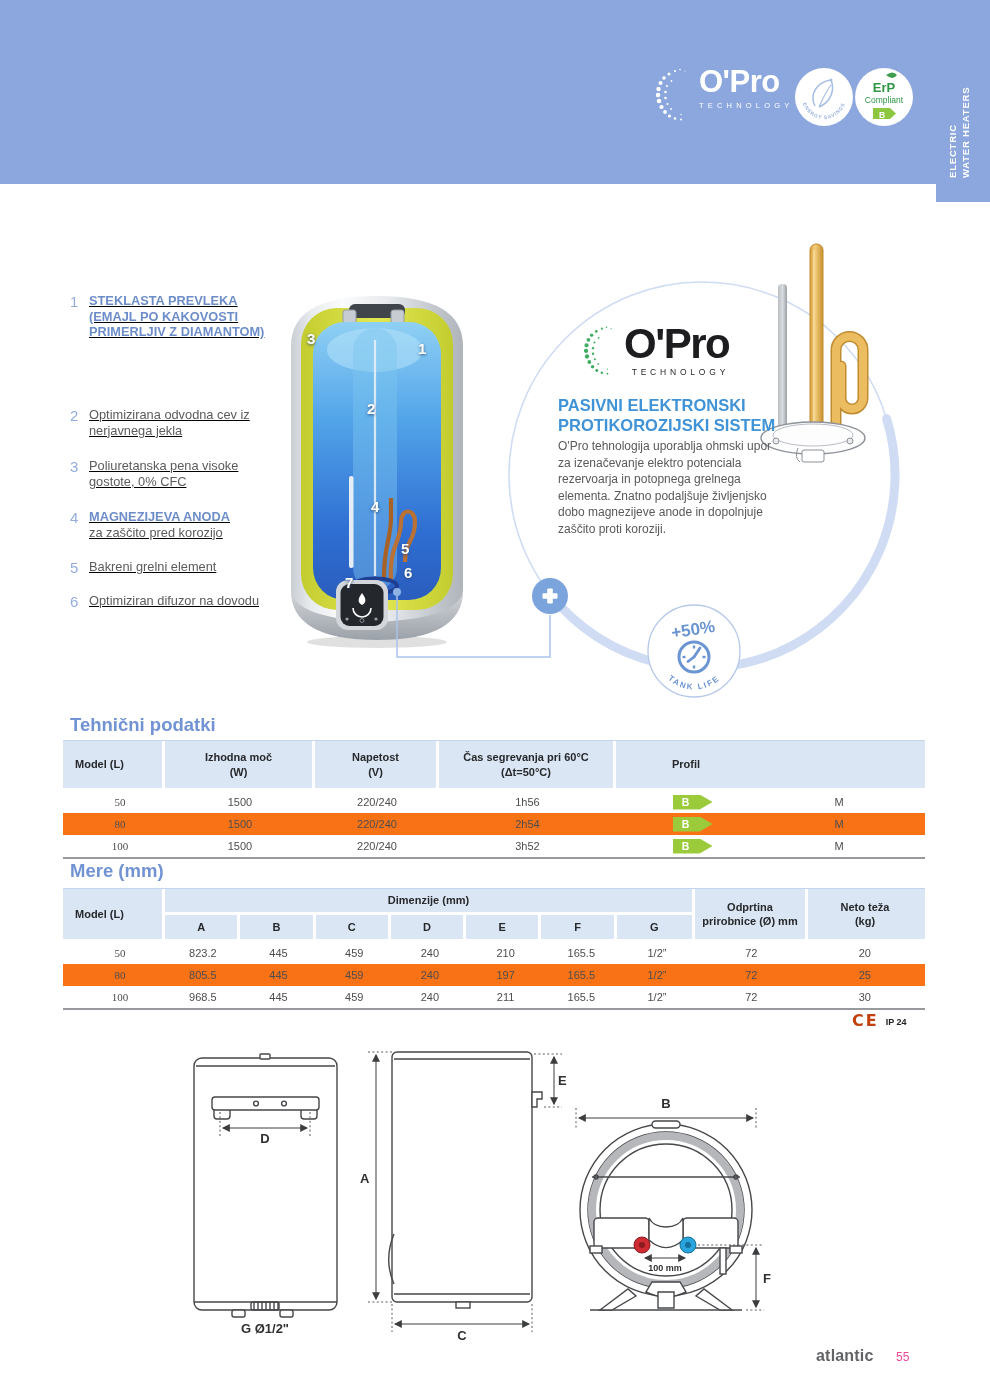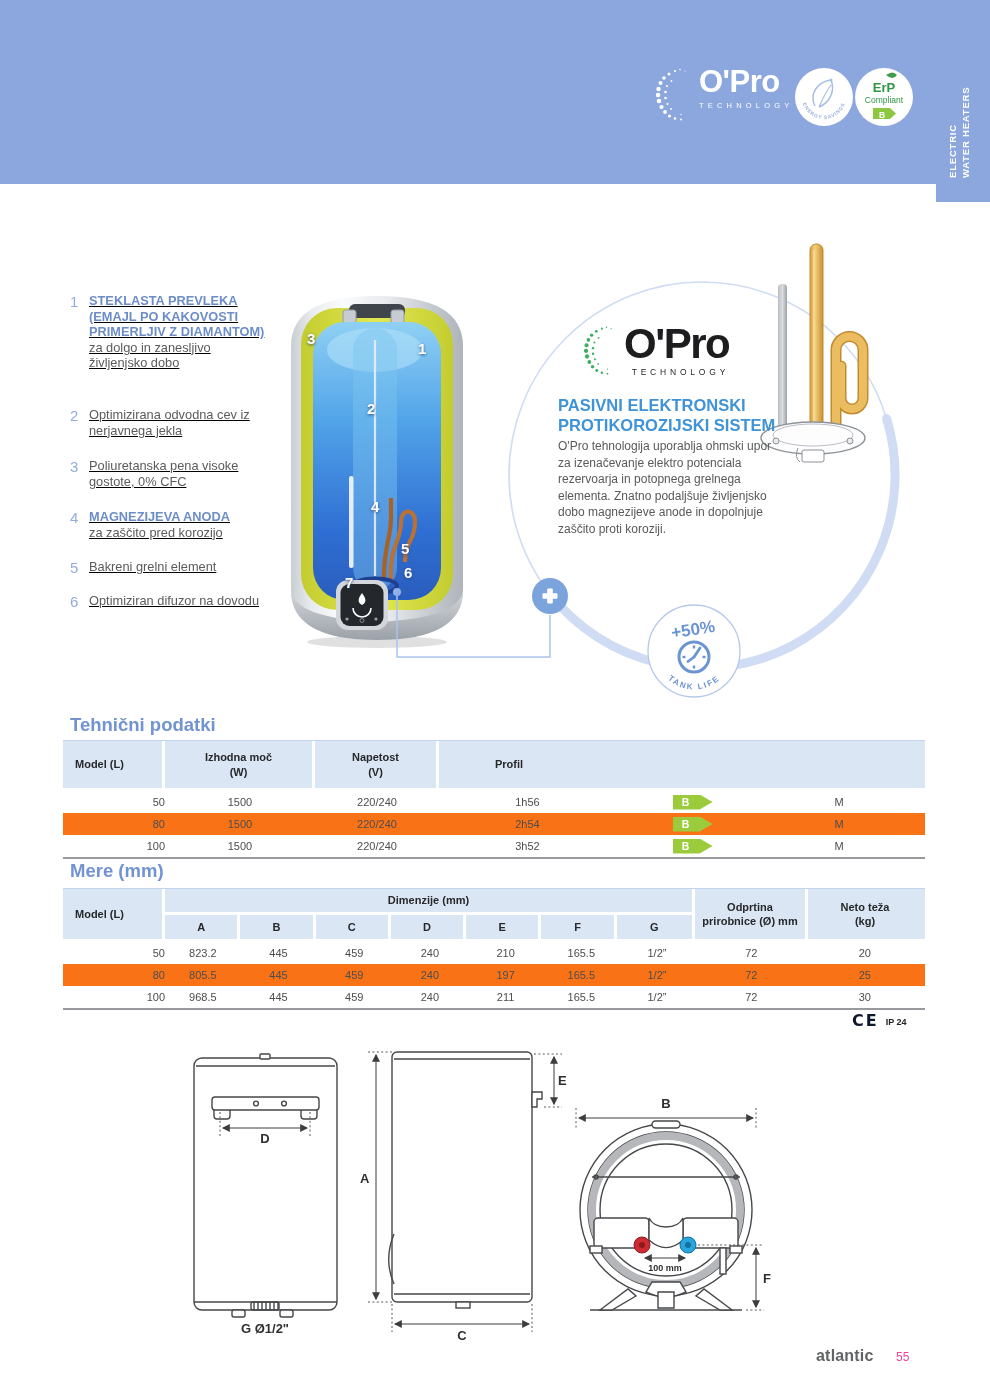--- a/index.html
+++ b/index.html
@@ -60,42 +60,42 @@
   .thead { display:flex; background:#dbe6f5; border-top:1px solid #c3d4ee; box-sizing:border-box; }
   .th { display:flex; align-items:center; justify-content:center; text-align:center;
         font-size:11px; font-weight:bold; color:#26282a; white-space:pre-line; line-height:1.3;
         border-right:3px solid #fff; box-sizing:border-box; }
   .th:last-child, .noborder { border-right:none !important; }
   .th.left { justify-content:flex-start; text-align:left; padding-left:12px; }
   .tbody { margin-top:3px; }
   .tr { display:flex; align-items:center; height:22px; font-size:11px; color:#4c4d4f; }
   .tr.alt { background:#f97316; }
   .td { text-align:center; }
-  .td.left { text-align:right; padding-left:12px; box-sizing:border-box; }
+  .td.left { text-align:center; padding-left:12px; box-sizing:border-box;font-family:Liberation Serif, serif; }
 
   .c-model{width:102px;} .c-power{width:150px;} .c-volt{width:124px;}
   .c-time{width:177px;} .c-erp{width:153px;} .c-prof{width:140px;}
   .t1 .th { height:47px; }
 
   .d-model{width:102px;} .d-flange{width:113px;} .d-weight{width:114px;}
   .dcol{width:75.7px;}
   .t2-dims { width:530px; border-right:3px solid #fff; box-sizing:border-box; display:flex; flex-direction:column; }
   .t2-dims-title { height:23px; line-height:23px; text-align:center; font-size:11px; font-weight:bold;
                    color:#26282a; border-bottom:3px solid #fff; box-sizing:content-box; }
   .t2-dims-cols { display:flex; height:24px; }
   .t2-dims-cols .th { height:24px; }
   .t2 .th.tall { height:50px; }
 
   .erp-tag { display:flex; align-items:center; justify-content:center; width:40px; height:15px;
              margin:0 auto; background:#9bcb3a; color:#fff; font-size:10.5px; font-weight:bold;
              padding-right:14px; box-sizing:border-box;
              clip-path:polygon(0 0,68% 0,100% 50%,68% 100%,0 100%); }
 
   .ce-row { position:absolute; left:852px; top:1011px; display:flex; align-items:center; }
-  .ce-mark { font-size:16px; font-weight:bold; color:#0f172a; letter-spacing:2px; font-family:"DejaVu Sans",sans-serif; }
+  .ce-mark { font-size:16px; font-weight:bold; color:#c2410c; letter-spacing:2px; font-family:"DejaVu Sans",sans-serif; }
   .ip-rating { font-size:9px; font-weight:bold; color:#212224; margin-left:7px; margin-top:3px; }
 
   
   .drawing { position:absolute; }
   .dln { stroke:#46474a; stroke-width:1.4; fill:none; }
   .dlnf { stroke:#46474a; stroke-width:1.4; fill:#fff; }
   .dim { stroke:#3c3d3f; stroke-width:1; fill:none; }
   .dot { stroke:#46474a; stroke-width:.9; stroke-dasharray:2 2.4; fill:none; }
   .dlabel { font-family:"Liberation Sans",sans-serif; font-size:13px; font-weight:bold; fill:#2e2f31; }
   .dlabel-sm { font-family:"Liberation Sans",sans-serif; font-size:9px; font-weight:bold; fill:#2e2f31; }
@@ -216,21 +216,20 @@
   <div class="side-tab-text">
     <span>ELECTRIC</span>
     <span>WATER HEATERS</span>
   </div>
 
   <section class="features">
     <div class="feature" style="top:0">
       <span class="fnum">1</span>
       <div class="fbody">
         <div class="ftitle">STEKLASTA PREVLEKA (EMAJL PO KAKOVOSTI PRIMERLJIV Z DIAMANTOM)</div>
-        <div class="ftext">za dolgo in zanesljivo življenjsko dobo</div>
       </div>
     </div>
     <div class="feature" style="top:114px">
       <span class="fnum">2</span>
       <div class="fbody">
           <div class="ftext">Optimizirana odvodna cev iz nerjavnega jekla</div>
         </div>
     </div>
     <div class="feature" style="top:165px">
       <span class="fnum">3</span>
@@ -355,20 +354,22 @@
   <p class="opro-body" style="margin:0">O'Pro tehnologija uporablja ohmski upor za izenačevanje elektro potenciala rezervoarja in potopnega grelnega elementa. Znatno podaljšuje življenjsko dobo magnezijeve anode in dopolnjuje zaščito proti koroziji.</p>
 
   <h3 class="section-title" style="top:714px;margin:0">Tehnični podatki</h3>
   <div class="tbl t1" style="top:740px">
     <div class="thead">
       <div class="th left c-model">Model (L)</div>
       <div class="th c-power">Izhodna moč
 (W)</div>
       <div class="th c-volt">Napetost
 (V)</div>
+      <div class="th c-time">Čas segrevanja pri 60°C
+(Δt=50°C)</div>
       <div class="th c-prof">Profil</div>
     </div>
     <div class="tbody">
       <div class="tr">
         <div class="td left c-model">50</div>
         <div class="td c-power">1500</div>
         <div class="td c-volt">220/240</div>
         <div class="td c-time">1h56</div>
         <div class="td c-erp">
             <span class="erp-tag">B</span>

